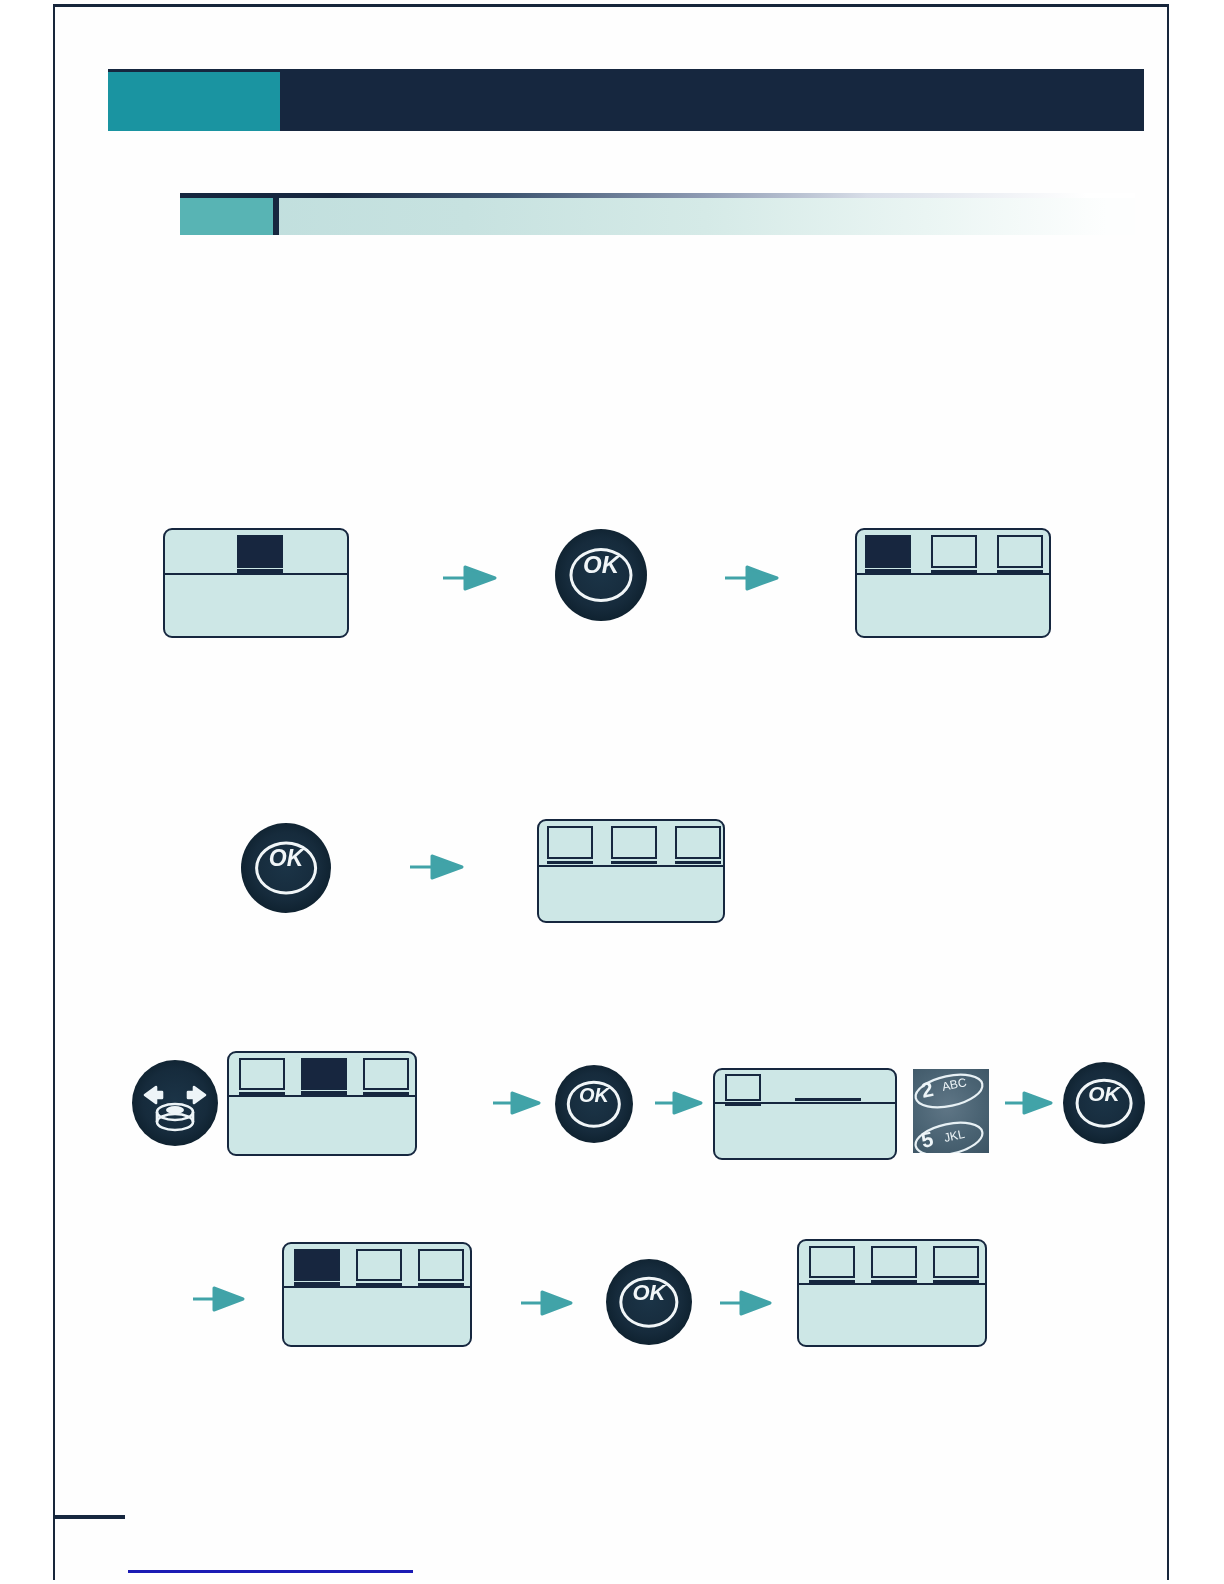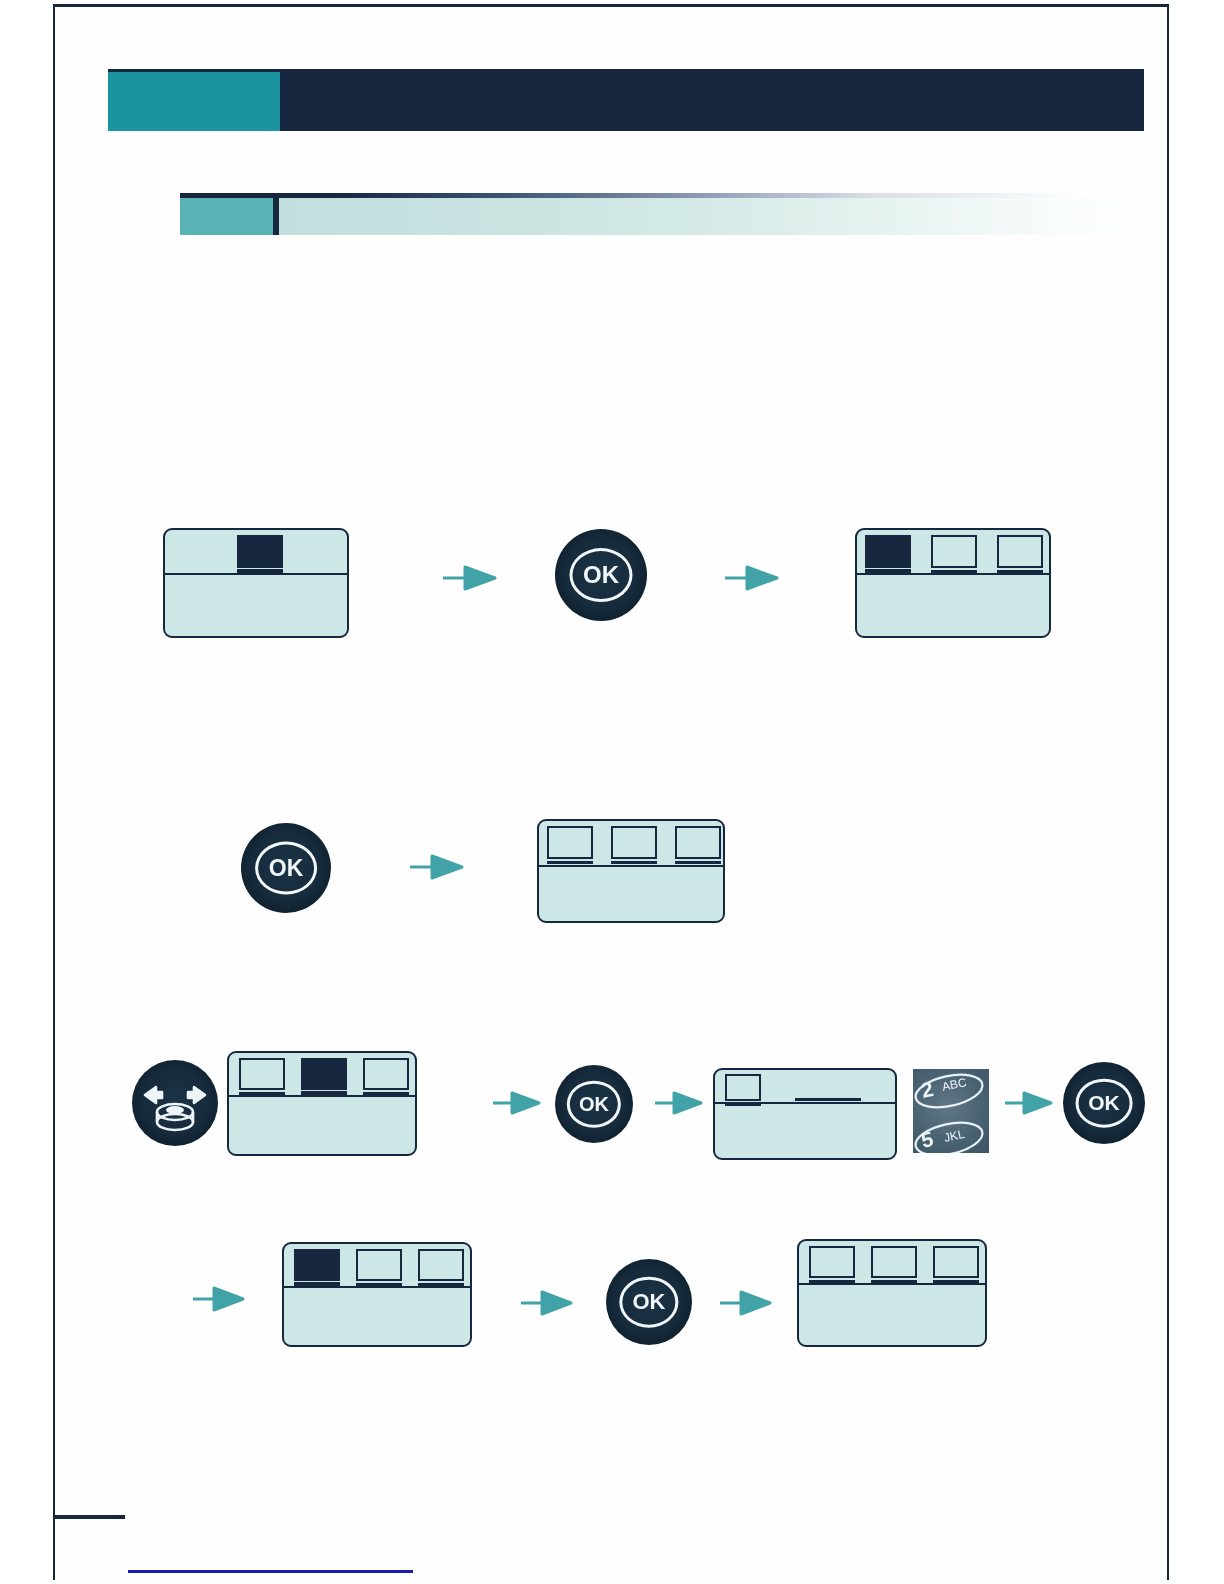--- a/index.html
+++ b/index.html
@@ -134,21 +134,21 @@
     position:absolute;
     border-radius:50%;
     background:radial-gradient(circle at 50% 48%, #1b3447 0%, #162b3c 52%, #0f2230 72%, rgba(22,39,63,0.55) 86%, rgba(255,255,255,0) 100%);
   }
   .okkey .ring{
     position:absolute; left:50%; top:50%;
     transform:translate(-50%,-50%);
     width:62%; height:52%;
     border:3px solid #f1f6f8;
     border-radius:50%;
-    display:flex; align-items:center; justify-content:center;
+    display:flex; align-items:flex-start; justify-content:center;font-style:italic;
   }
   .okkey .ring span{
     color:#f1f6f8;
     font-weight:bold;
     font-family:"Liberation Sans", sans-serif;
     letter-spacing:0px;
   }
 
   
   .navkey{

